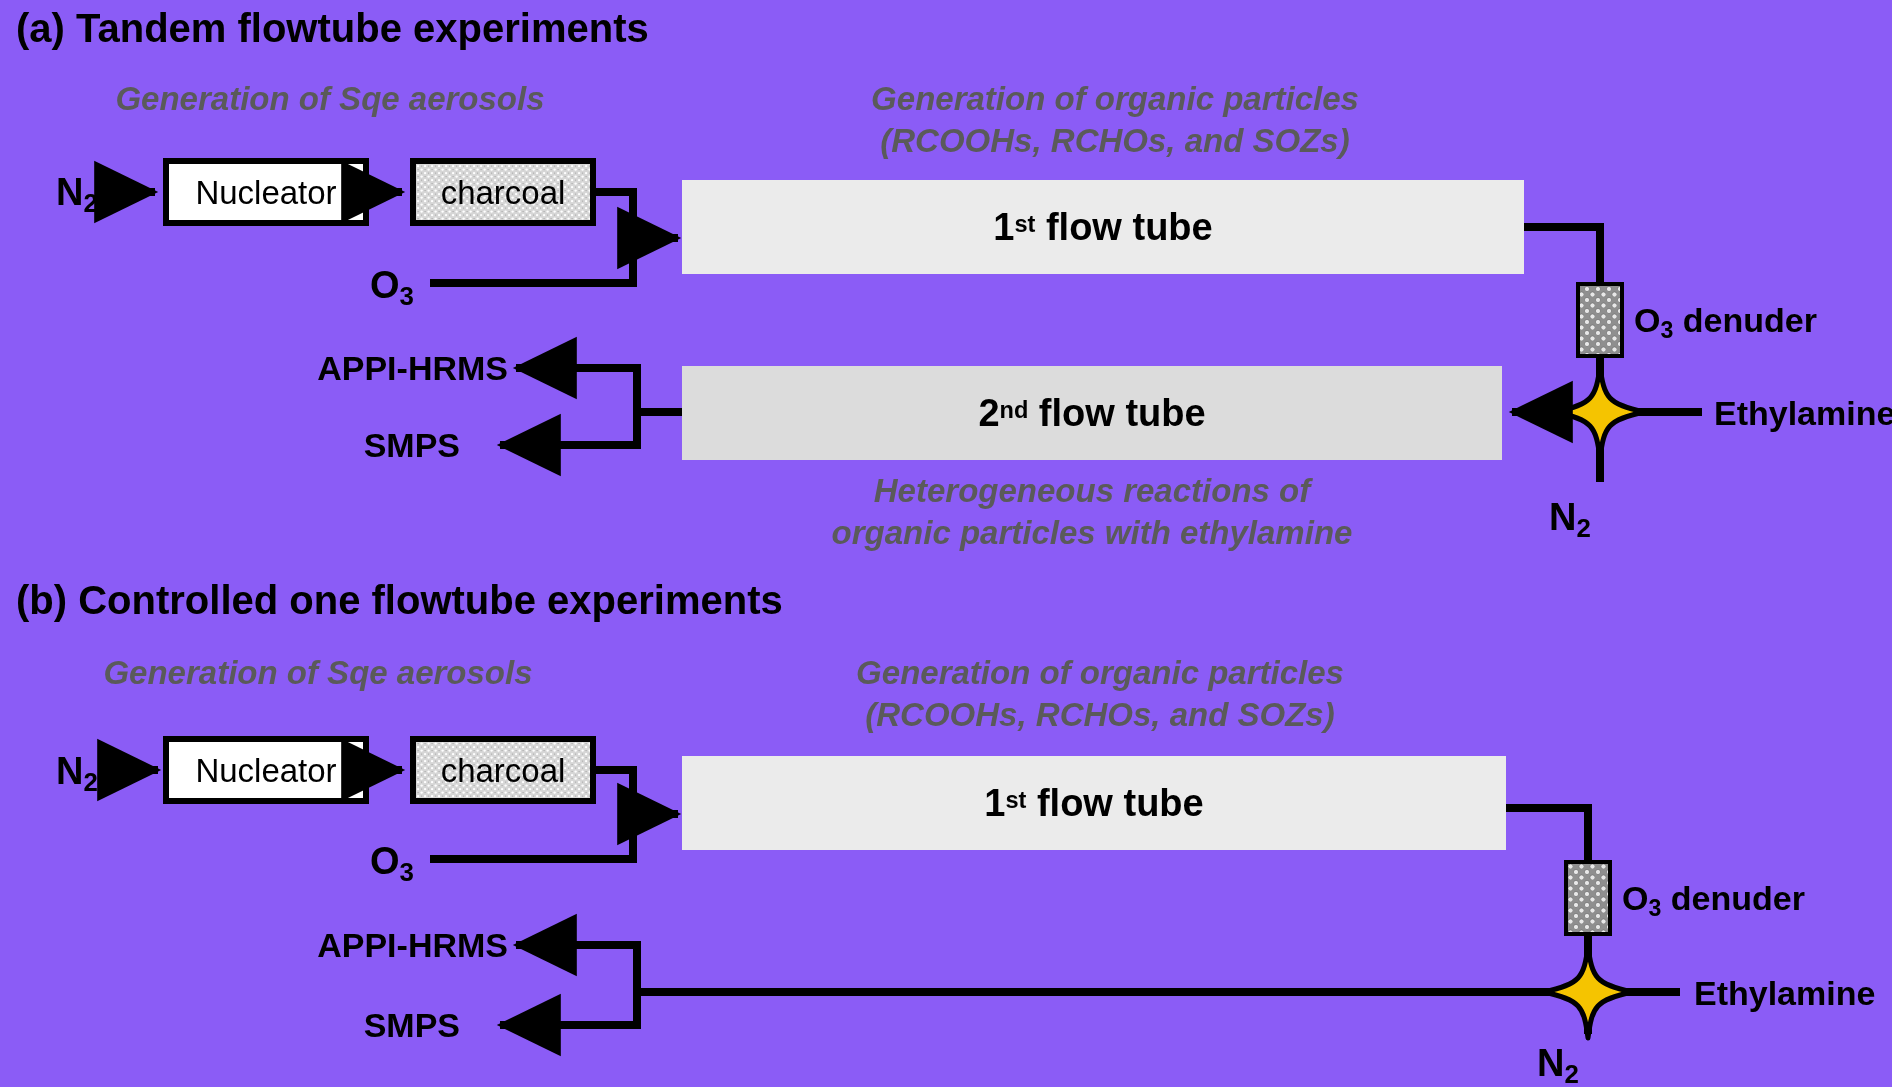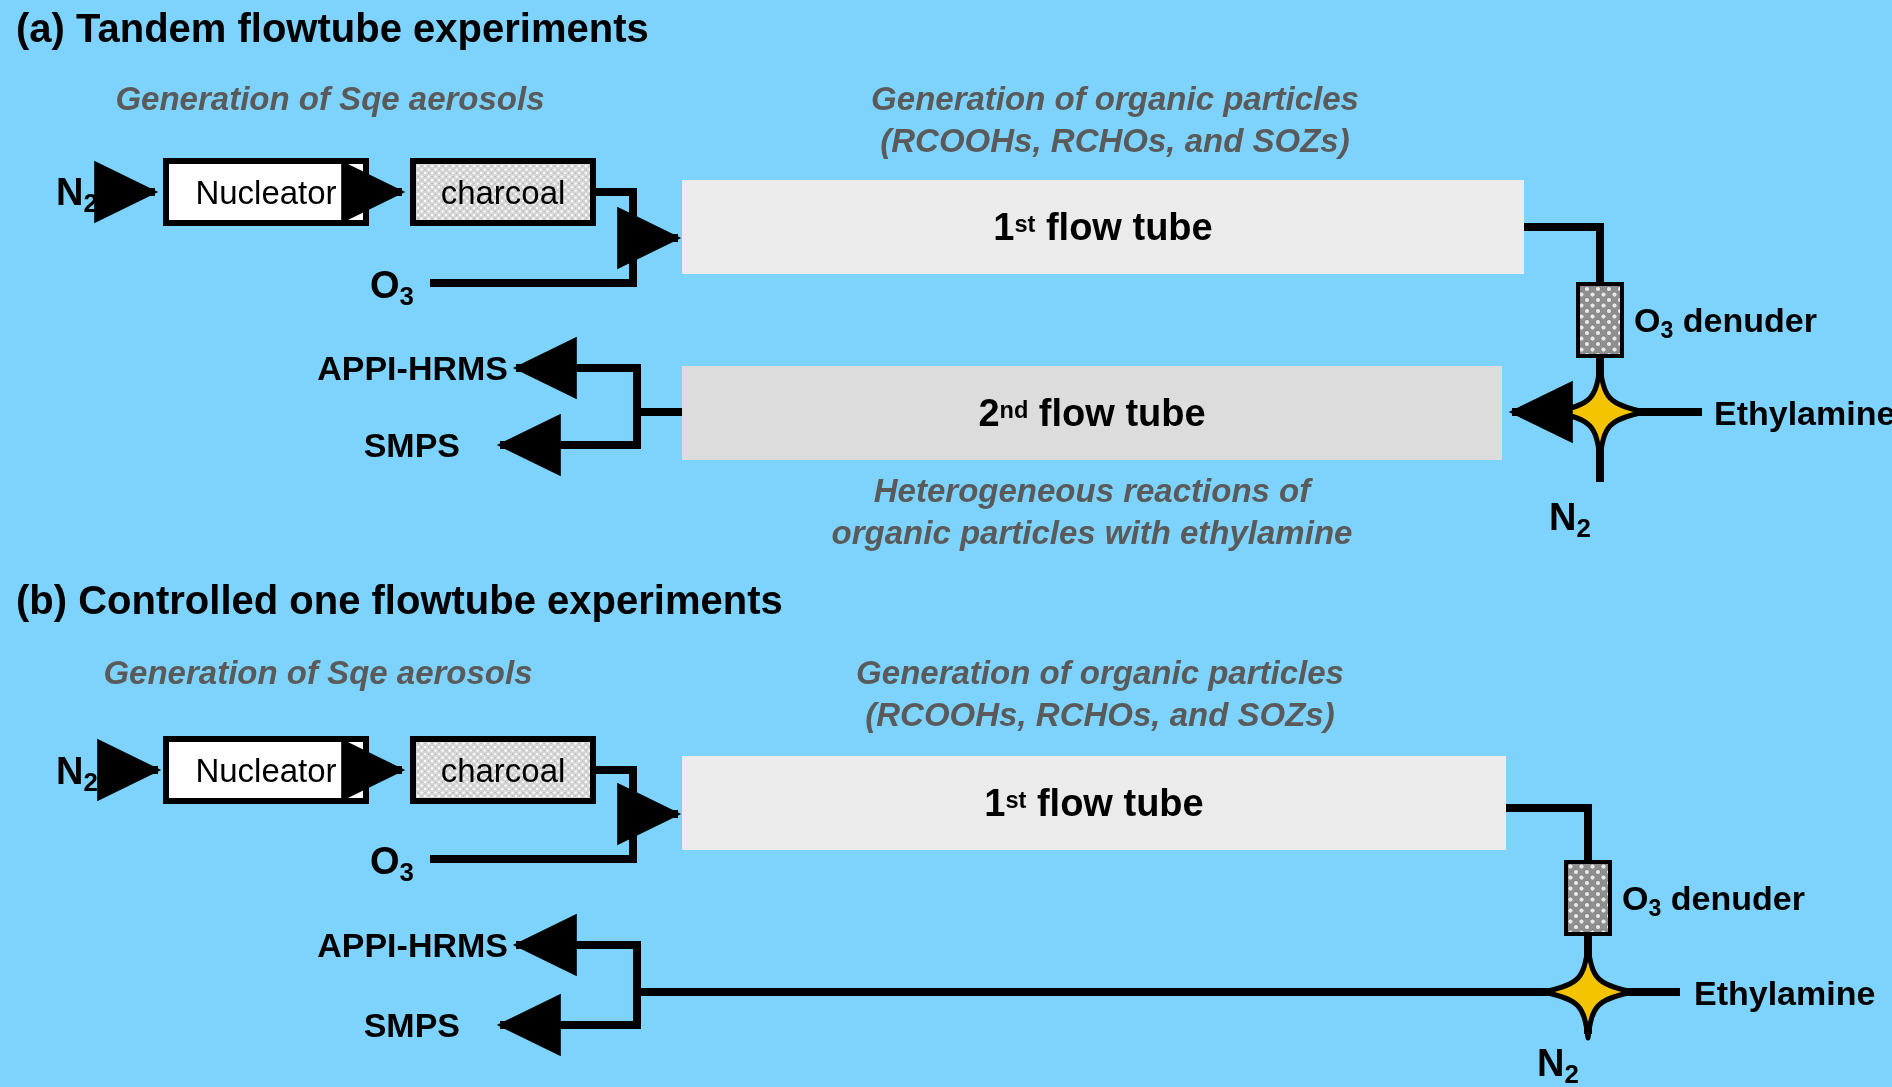--- a/index.html
+++ b/index.html
@@ -10,21 +10,21 @@
   body {
     width: 1892px;
     height: 1087px;
     font-family: "Liberation Sans", sans-serif;
     overflow: hidden;
   }
   #stage {
     position: relative;
     width: 1892px;
     height: 1087px;
-    background: #7dd3fc;
+    background: #8b5cf6;
   }
   svg.diagram {
     position: absolute;
     top: 0;
     left: 0;
     width: 1892px;
     height: 1087px;
   }
   .panel-title {
     font-weight: bold;

